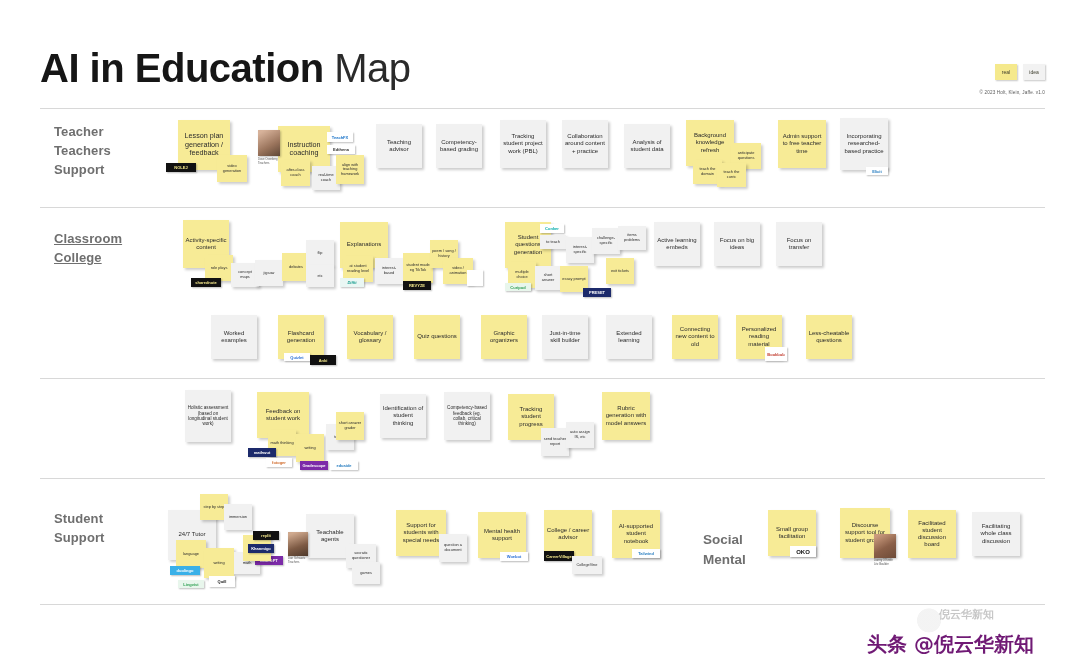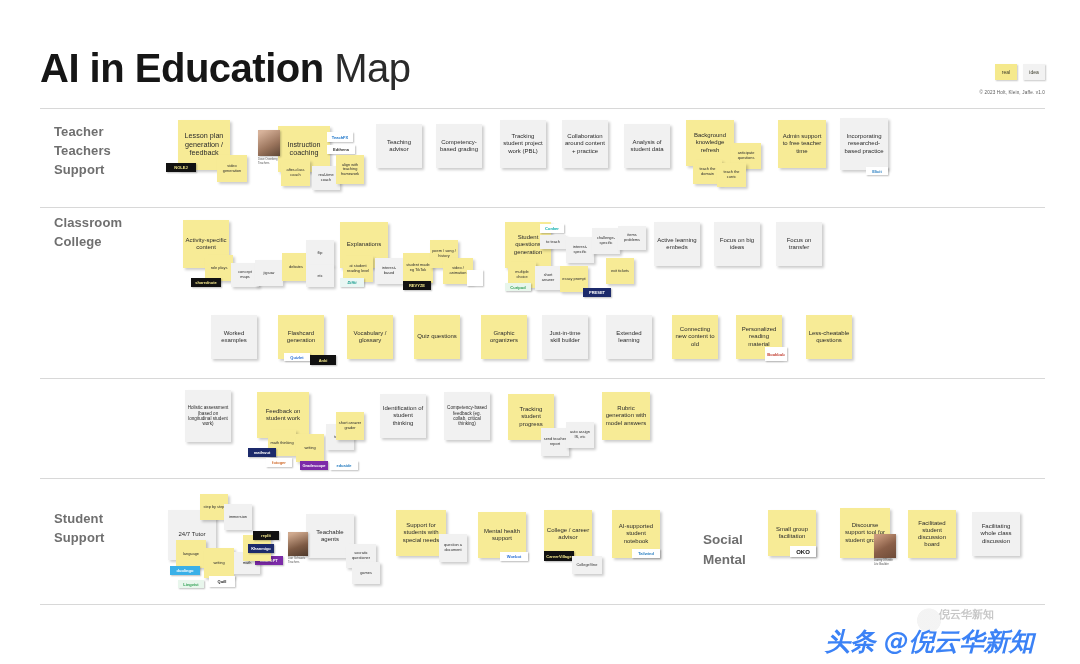--- a/index.html
+++ b/index.html
@@ -112,22 +112,22 @@
     position: absolute; font-size: 2.8px; color: #555; text-align: left;
     line-height: 1.3; white-space: pre-line;
   }
 
   
   .watermark {
     position: absolute; right: 18px; bottom: 6px;
     display: flex; align-items: center; gap: 6px;
   }
   .wm-text {
-    font-size: 25px; font-weight: bold; color: #3b82f6;
-    font-family: "DejaVu Sans", sans-serif; white-space: nowrap; font-style: italic;
+    font-size: 20px; font-weight: bold; color: #701a75;
+    font-family: "DejaVu Sans", sans-serif; white-space: nowrap;
   }
   .wm-avatar {
     position: absolute; right: 100px; bottom: 30px;
     width: 46px; height: 34px; opacity: 0.30;
     background: radial-gradient(circle at 50% 60%, #d9d9d9 38%, transparent 40%);
     border-radius: 4px;
   }
   .wm-avatar-label {
     position: absolute; right: 58px; bottom: 42px;
     font-size: 11px; font-weight: bold; color: #9a9a9a; opacity: 0.55;
@@ -186,21 +186,21 @@
   <div class="note y mid" style="left:686px; top:120px; width:48px; height:46px;">Background knowledge refresh</div>
   <div class="note y tiny" style="left:731px; top:143px; width:30px; height:26px;">anticipate questions</div>
   <div class="note y tiny" style="left:693px; top:160px; width:29px; height:24px;">teach the domain</div>
   <div class="note y tiny" style="left:717px; top:163px; width:29px; height:24px;">teach the curric</div>
 
   <div class="note y mid" style="left:778px; top:120px; width:48px; height:48px;">Admin support to free teacher time</div>
 
   <div class="note w mid" style="left:840px; top:118px; width:48px; height:52px;">Incorporating researched-based practice</div>
   <div class="tag light" style="left:866px; top:167px; width:22px; height:8px; color:#2a7fc1;">Elicit</div>
 
-  <div class="row-label" style="left:54px; top:214px; width:110px;">
+  <div class="row-label" style="left:54px; top:230px; width:110px;text-decoration:underline;">
     <div>Classroom</div>
     <div>College</div>
   </div>
 
   <div class="note y mid" style="left:183px; top:220px; width:46px; height:48px;">Activity-specific content</div>
   <div class="note y tiny" style="left:205px; top:255px; width:28px; height:26px;">role plays</div>
   <div class="tag dark" style="left:191px; top:278px; width:30px; height:9px;">sharednote</div>
   <div class="note w tiny" style="left:231px; top:263px; width:28px; height:24px;">concept maps</div>
   <div class="note w tiny" style="left:255px; top:260px; width:28px; height:26px;">jigsaw</div>
   <div class="note y tiny" style="left:282px; top:253px; width:28px; height:28px;">debates</div>

